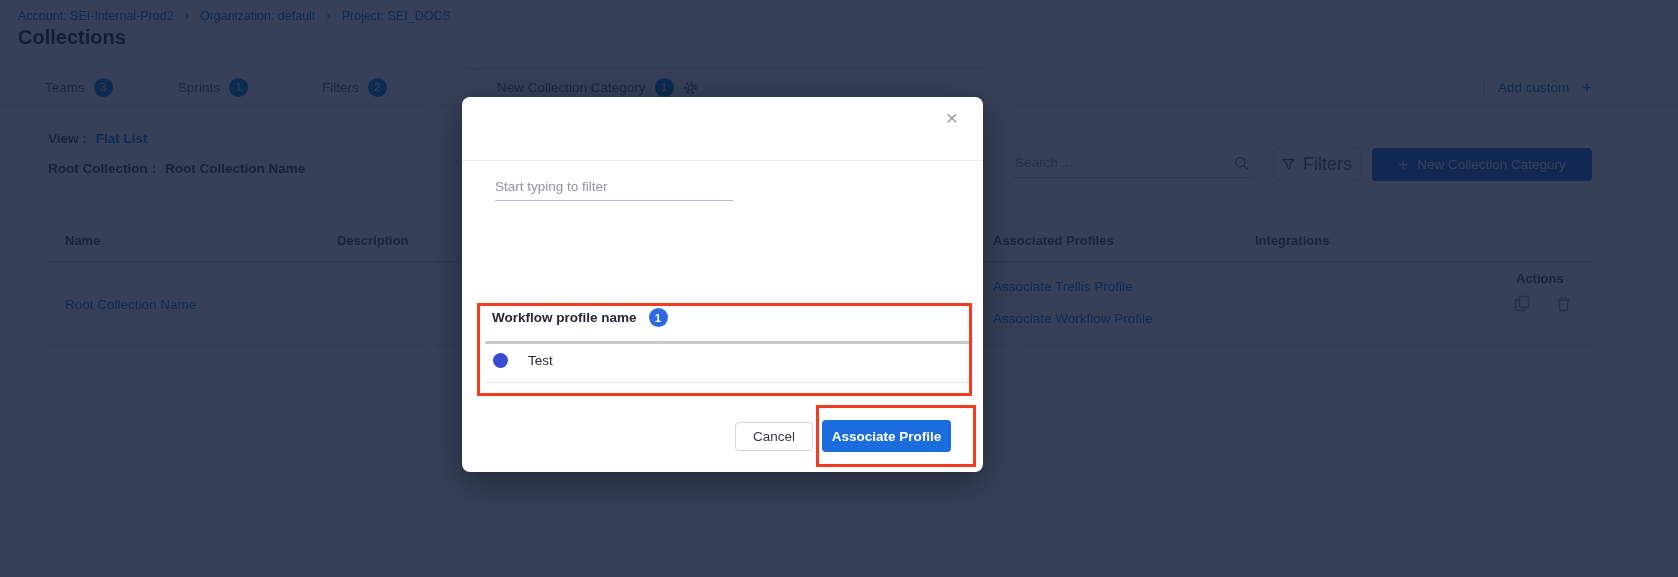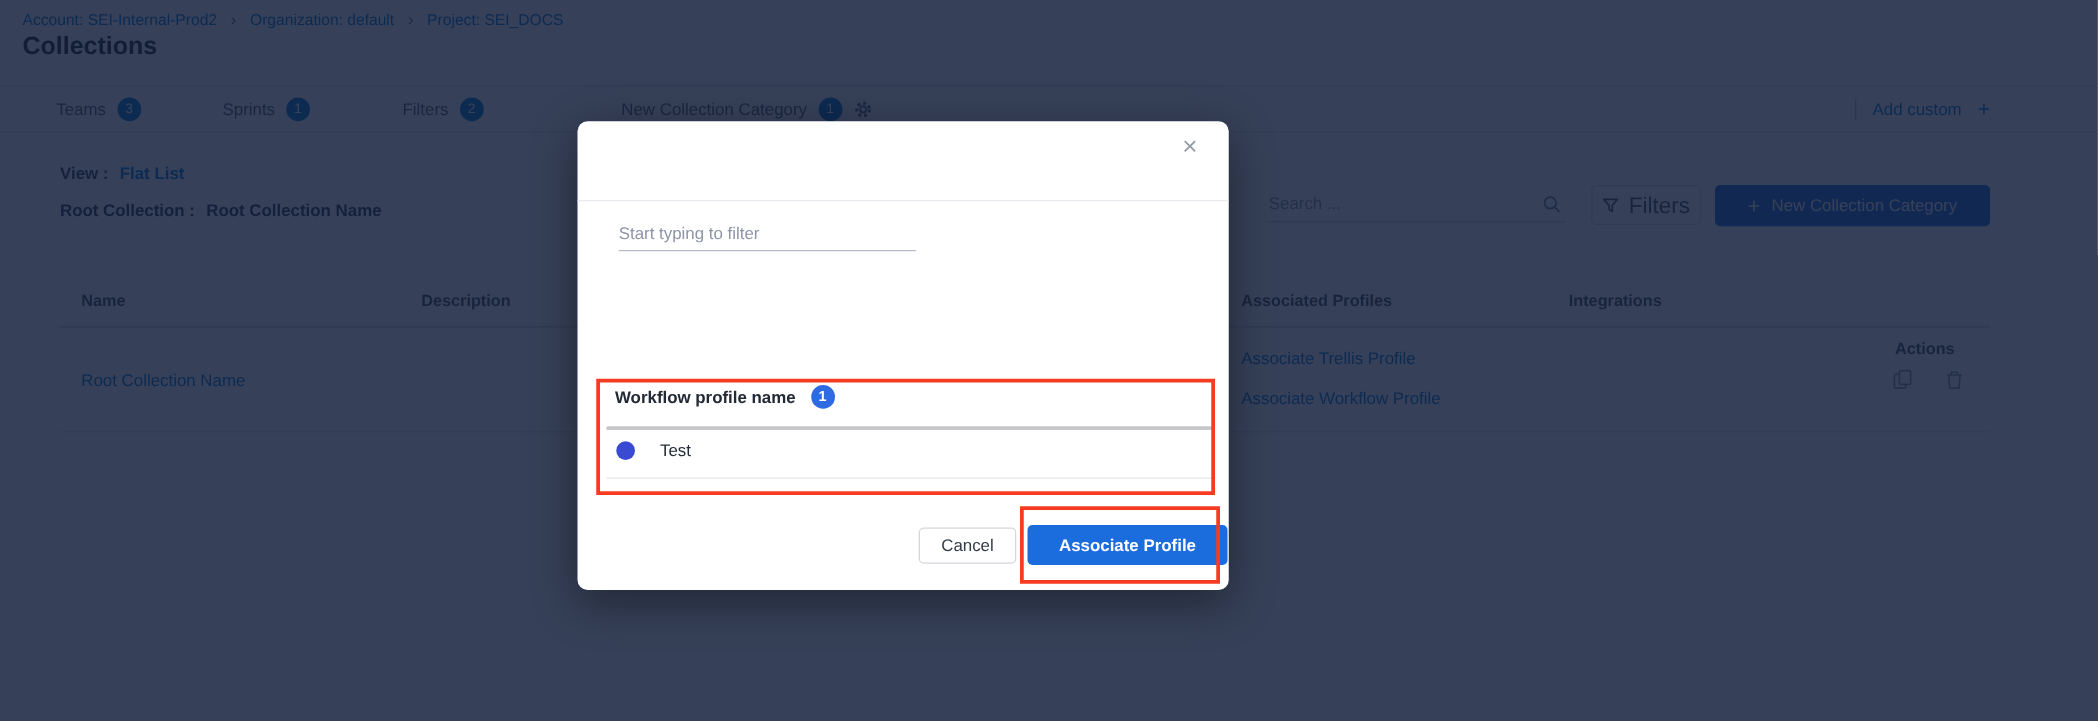--- a/index.html
+++ b/index.html
@@ -58,21 +58,21 @@
   .infobox .txt { position:absolute; left:64px; top:13px; width:406px; font-size:13.5px; line-height:21px; color:#3a4049; }
   .sec-head { position:absolute; left:30px; top:211px; display:flex; align-items:center; gap:12px; }
   .sec-head .h { font-size:13.5px; font-weight:700; color:#232935; }
   .count-badge { display:inline-flex; align-items:center; justify-content:center; width:19px; height:19px; border-radius:50%; background:#2e6be2; color:#fff; font-size:11.5px; font-weight:700; }
   .sec-thick { position:absolute; left:23px; top:244px; width:485px; height:3px; background:#c7c7ca; border-radius:2px; }
   .opt-row { position:absolute; left:23px; top:248px; width:485px; height:30px; display:flex; align-items:center; cursor:pointer; }
   .radio { width:15px; height:15px; border-radius:50%; background:#3a4ad2; margin-left:8px; }
   .opt-row .ol { margin-left:20px; font-size:13.5px; color:#262c37; }
   .sec-thin { position:absolute; left:23px; top:285px; width:485px; height:1px; background:#e4e6ea; }
   .btn-cancel { position:absolute; left:273px; top:325px; width:78px; height:29px; background:#fff; border:1px solid #d3d6dc; border-radius:4px; font-size:13.5px; color:#333a45; display:flex; align-items:center; justify-content:center; cursor:pointer; font-family:"Liberation Sans", sans-serif; }
-  .btn-confirm { position:absolute; left:360px; top:323px; width:160px; height:32px; background:#1b6ddd; border:none; border-radius:4px; font-size:13.5px; font-weight:700; color:#fff; display:flex; align-items:center; justify-content:center; cursor:pointer; font-family:"Liberation Sans", sans-serif; }
+  .btn-confirm { position:absolute; left:360px; top:323px; width:129px; height:32px; background:#1b6ddd; border:none; border-radius:4px; font-size:13.5px; font-weight:700; color:#fff; display:flex; align-items:center; justify-content:center; cursor:pointer; font-family:"Liberation Sans", sans-serif; }
 
   
   .annot { position:absolute; border:3px solid #f63b22; z-index:30; pointer-events:none; }
   .annot-1 { left:477px; top:303px; width:495px; height:93px; }
   .annot-2 { left:816px; top:405px; width:160px; height:62px; }
 
   svg { display:block; }
 </style>
 </head>
 <body>

